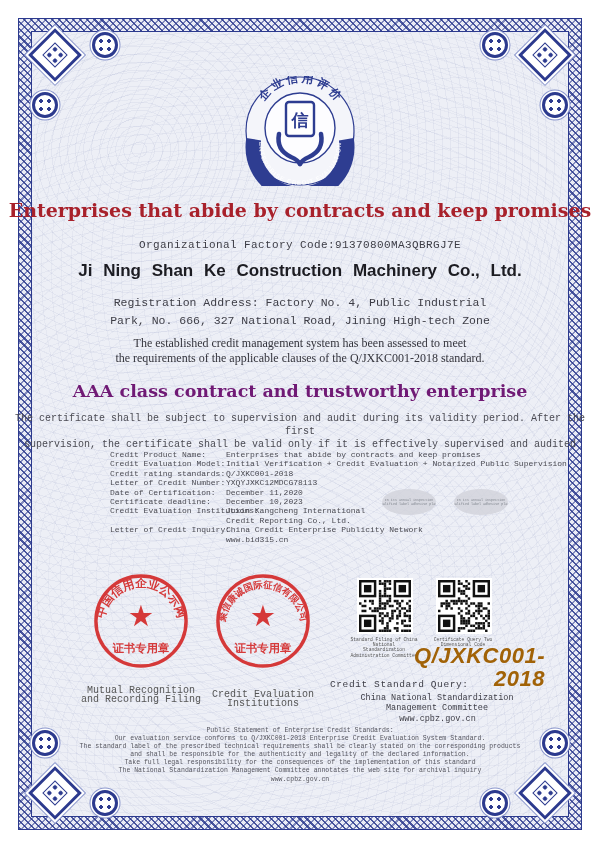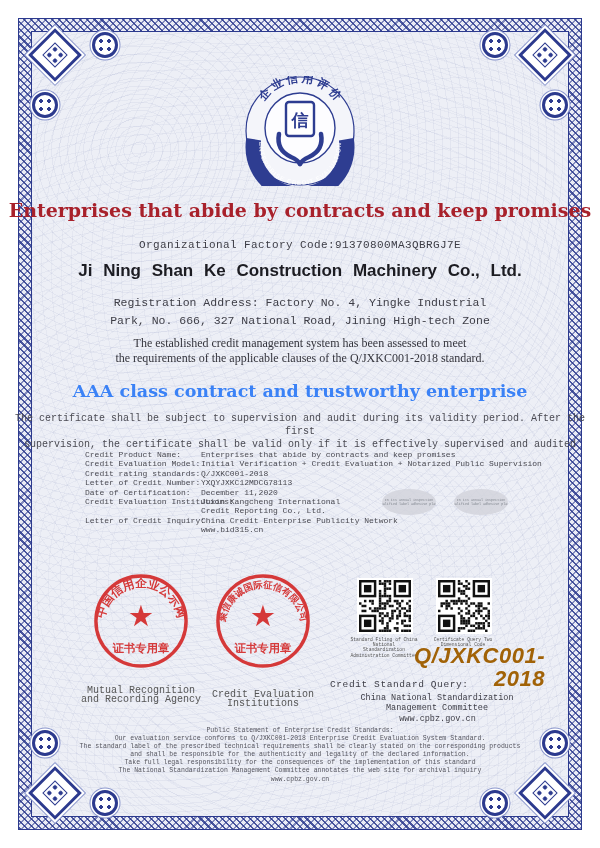--- a/index.html
+++ b/index.html
@@ -36,25 +36,25 @@
   .btn-orn.h{left:76px;top:16px;} .btn-orn.v{left:16px;top:76px;}
 
   
   .abs{position:absolute;}
   .ctr{left:0;right:0;text-align:center;}
   .title{top:199px;font-family:"DejaVu Serif",serif;font-weight:bold;font-size:19px;color:#a8212b;}
   .orgcode{top:239px;font-family:"Liberation Mono",monospace;font-size:11px;color:#3d3d46;letter-spacing:.4px;}
   .company{top:261px;font-size:17px;font-weight:bold;color:#1c1c22;word-spacing:6px;}
   .address{top:294px;font-family:"Liberation Mono",monospace;font-size:11.5px;line-height:17.5px;color:#3d3d46;}
   .assessment{top:336px;font-family:"Liberation Serif",serif;font-size:12px;line-height:15px;color:#33333b;}
-  .grade{top:381px;font-family:"DejaVu Serif",serif;font-weight:bold;font-size:17.5px;color:#3b82f6;}
+  .grade{top:381px;font-family:"DejaVu Serif",serif;font-weight:bold;font-size:17.5px;color:#701a75;}
   .supervision{top:412px;font-family:"Liberation Mono",monospace;font-size:10px;line-height:13px;color:#4a4a52;}
   .details{left:85px;top:450px;width:460px;font-family:"Liberation Mono",monospace;font-size:8px;line-height:9.4px;color:#4a4a52;}
   .drow{white-space:nowrap;}
-  .dlabel{display:inline-block;width:116px;}
+  .dlabel{display:inline-block;width:116px;margin-left:25px;}
 
   .oval{position:absolute;width:54px;height:26px;border-radius:50%;background:rgba(210,212,220,.85);
     display:flex;align-items:center;justify-content:center;overflow:hidden;}
   .oval .tiny{font-family:"Liberation Mono",monospace;font-size:7px;line-height:8px;color:#82878f;
     text-align:center;white-space:nowrap;transform:scale(.48);}
   .oval1{left:382px;top:489px;} .oval2{left:454px;top:489px;}
 
   .stamp{position:absolute;width:98px;height:98px;opacity:.92;}
   .stamp1{left:92px;top:572px;} .stamp2{left:214px;top:572px;}
   .stamp-cap{position:absolute;width:160px;text-align:center;font-family:"Liberation Mono",monospace;
@@ -124,39 +124,40 @@
     <rect x="41" y="26" width="28" height="34" rx="3" fill="#fff" stroke="#2e3d91" stroke-width="2.4"></rect>
     <text x="55" y="50" text-anchor="middle" font-size="17" font-weight="bold" fill="#2e3d91">信</text>
     <path d="M 34 58 Q 31 74 46 81 Q 53 84 55 88" fill="none" stroke="#2e3d91" stroke-width="4.5" stroke-linecap="round"></path>
     <path d="M 76 58 Q 79 74 64 81 Q 57 84 55 88" fill="none" stroke="#2e3d91" stroke-width="4.5" stroke-linecap="round"></path>
   </svg>
 
   <div class="abs ctr title">Enterprises that abide by contracts and keep promises</div>
   <div class="abs ctr orgcode">Organizational Factory Code:91370800MA3QBRGJ7E</div>
   <div class="abs ctr company">Ji Ning Shan Ke Construction Machinery Co., Ltd.</div>
   <div class="abs ctr address">
-    <div>Registration Address: Factory No. 4, Yingke Industrial</div>
+    <div>Registration Address: Factory No. 4, Public Industrial</div>
     <div>Park, No. 666, 327 National Road, Jining High-tech Zone</div>
   </div>
   <div class="abs ctr assessment">
     <div>The established credit management system has been assessed to meet</div>
     <div>the requirements of the applicable clauses of the Q/JXKC001-2018 standard.</div>
   </div>
   <div class="abs ctr grade">AAA class contract and trustworthy enterprise</div>
   <div class="abs ctr supervision">
     <div>The certificate shall be subject to supervision and audit during its validity period. After the first</div>
     <div>supervision, the certificate shall be valid only if it is effectively supervised and audited</div>
   </div>
 
   <div class="abs details">
     <div class="drow"><span class="dlabel">Credit Product Name:</span><span>Enterprises that abide by contracts and keep promises</span></div>
     <div class="drow"><span class="dlabel">Credit Evaluation Model:</span><span>Initial Verification + Credit Evaluation + Notarized Public Supervision</span></div>
     <div class="drow"><span class="dlabel">Credit rating standards:</span><span>Q/JXKC001-2018</span></div>
     <div class="drow"><span class="dlabel">Letter of Credit Number:</span><span>YXQYJXKC12MDCG78113</span></div>
     <div class="drow"><span class="dlabel">Date of Certification:</span><span>December 11,2020</span></div>
+    <div class="drow"><span class="dlabel">Certificate deadline:</span><span>December 10,2023</span></div>
     <div class="drow"><span class="dlabel">Credit Evaluation Institutions:</span><span>Juxin Kangcheng International</span></div>
     <div class="drow"><span class="dlabel"></span><span>Credit Reporting Co., Ltd.</span></div>
     <div class="drow"><span class="dlabel">Letter of Credit Inquiry:</span><span>China Credit Enterprise Publicity Network</span></div>
     <div class="drow"><span class="dlabel"></span><span>www.bid315.cn</span></div>
   </div>
 
   <div class="oval oval1">
     <div class="tiny"><span>In its annual inspection</span><br>
     <span>qualified label adhesive place</span></div>
   </div>
@@ -182,21 +183,21 @@
       </defs>
     <circle cx="50" cy="50" r="46" fill="none" stroke="#d42a2a" stroke-width="3.5"></circle>
     <text font-size="9.5" font-weight="bold" fill="#d42a2a">
       <textPath href="#arcB" startOffset="50%" text-anchor="middle">聚信康诚国际征信有限公司</textPath>
     </text>
     <text x="50" y="55" text-anchor="middle" font-size="30" fill="#d42a2a">★</text>
     <text x="50" y="82" text-anchor="middle" font-size="11.5" font-weight="bold" fill="#d42a2a">证书专用章</text>
   </svg>
   <div class="abs stamp-cap cap1">
     <div>Mutual Recognition</div>
-    <div>and Recording Agency</div>
+    <div>and Recording Filing</div>
   </div>
   <div class="abs stamp-cap cap2">
     <div>Credit Evaluation Institutions</div>
     <div></div>
   </div>
 
   <svg class="qr qr1" viewBox="0 0 21 21">
       <rect x="0" y="0" width="21" height="21" fill="#fff"></rect>
       <rect x="8" y="0" width="1" height="1" fill="#111"></rect>
       <rect x="10" y="0" width="1" height="1" fill="#111"></rect>

